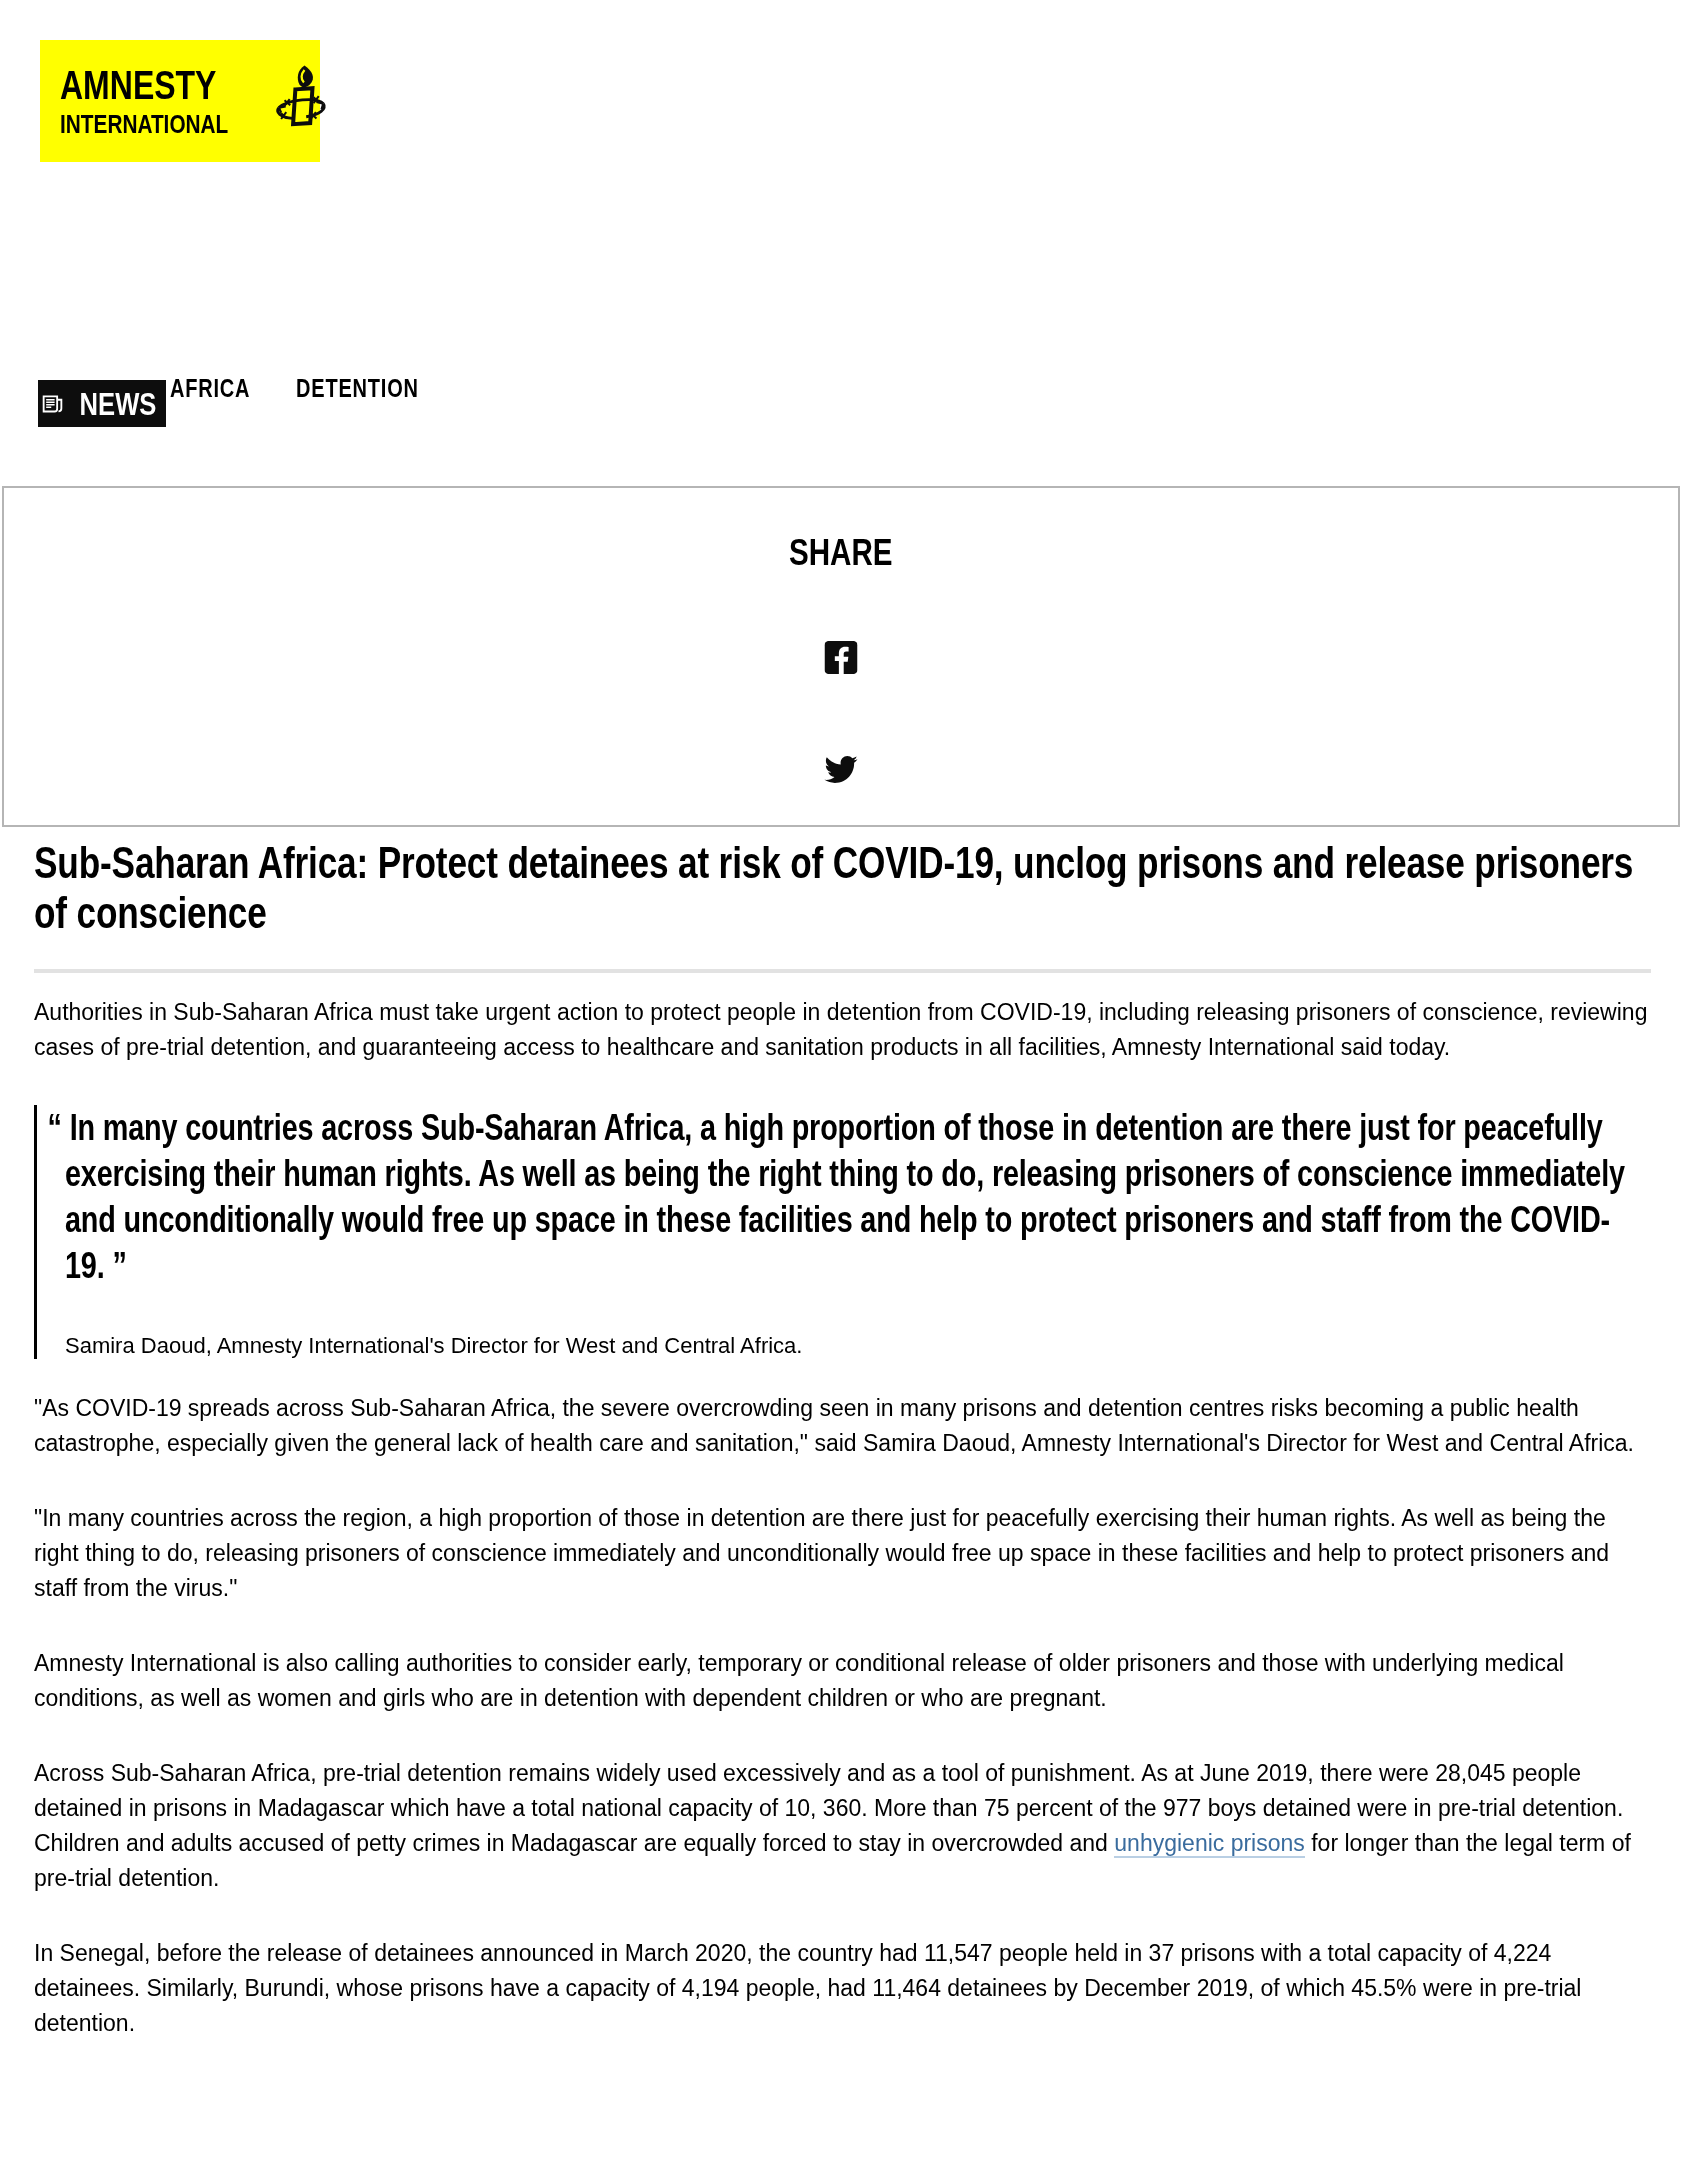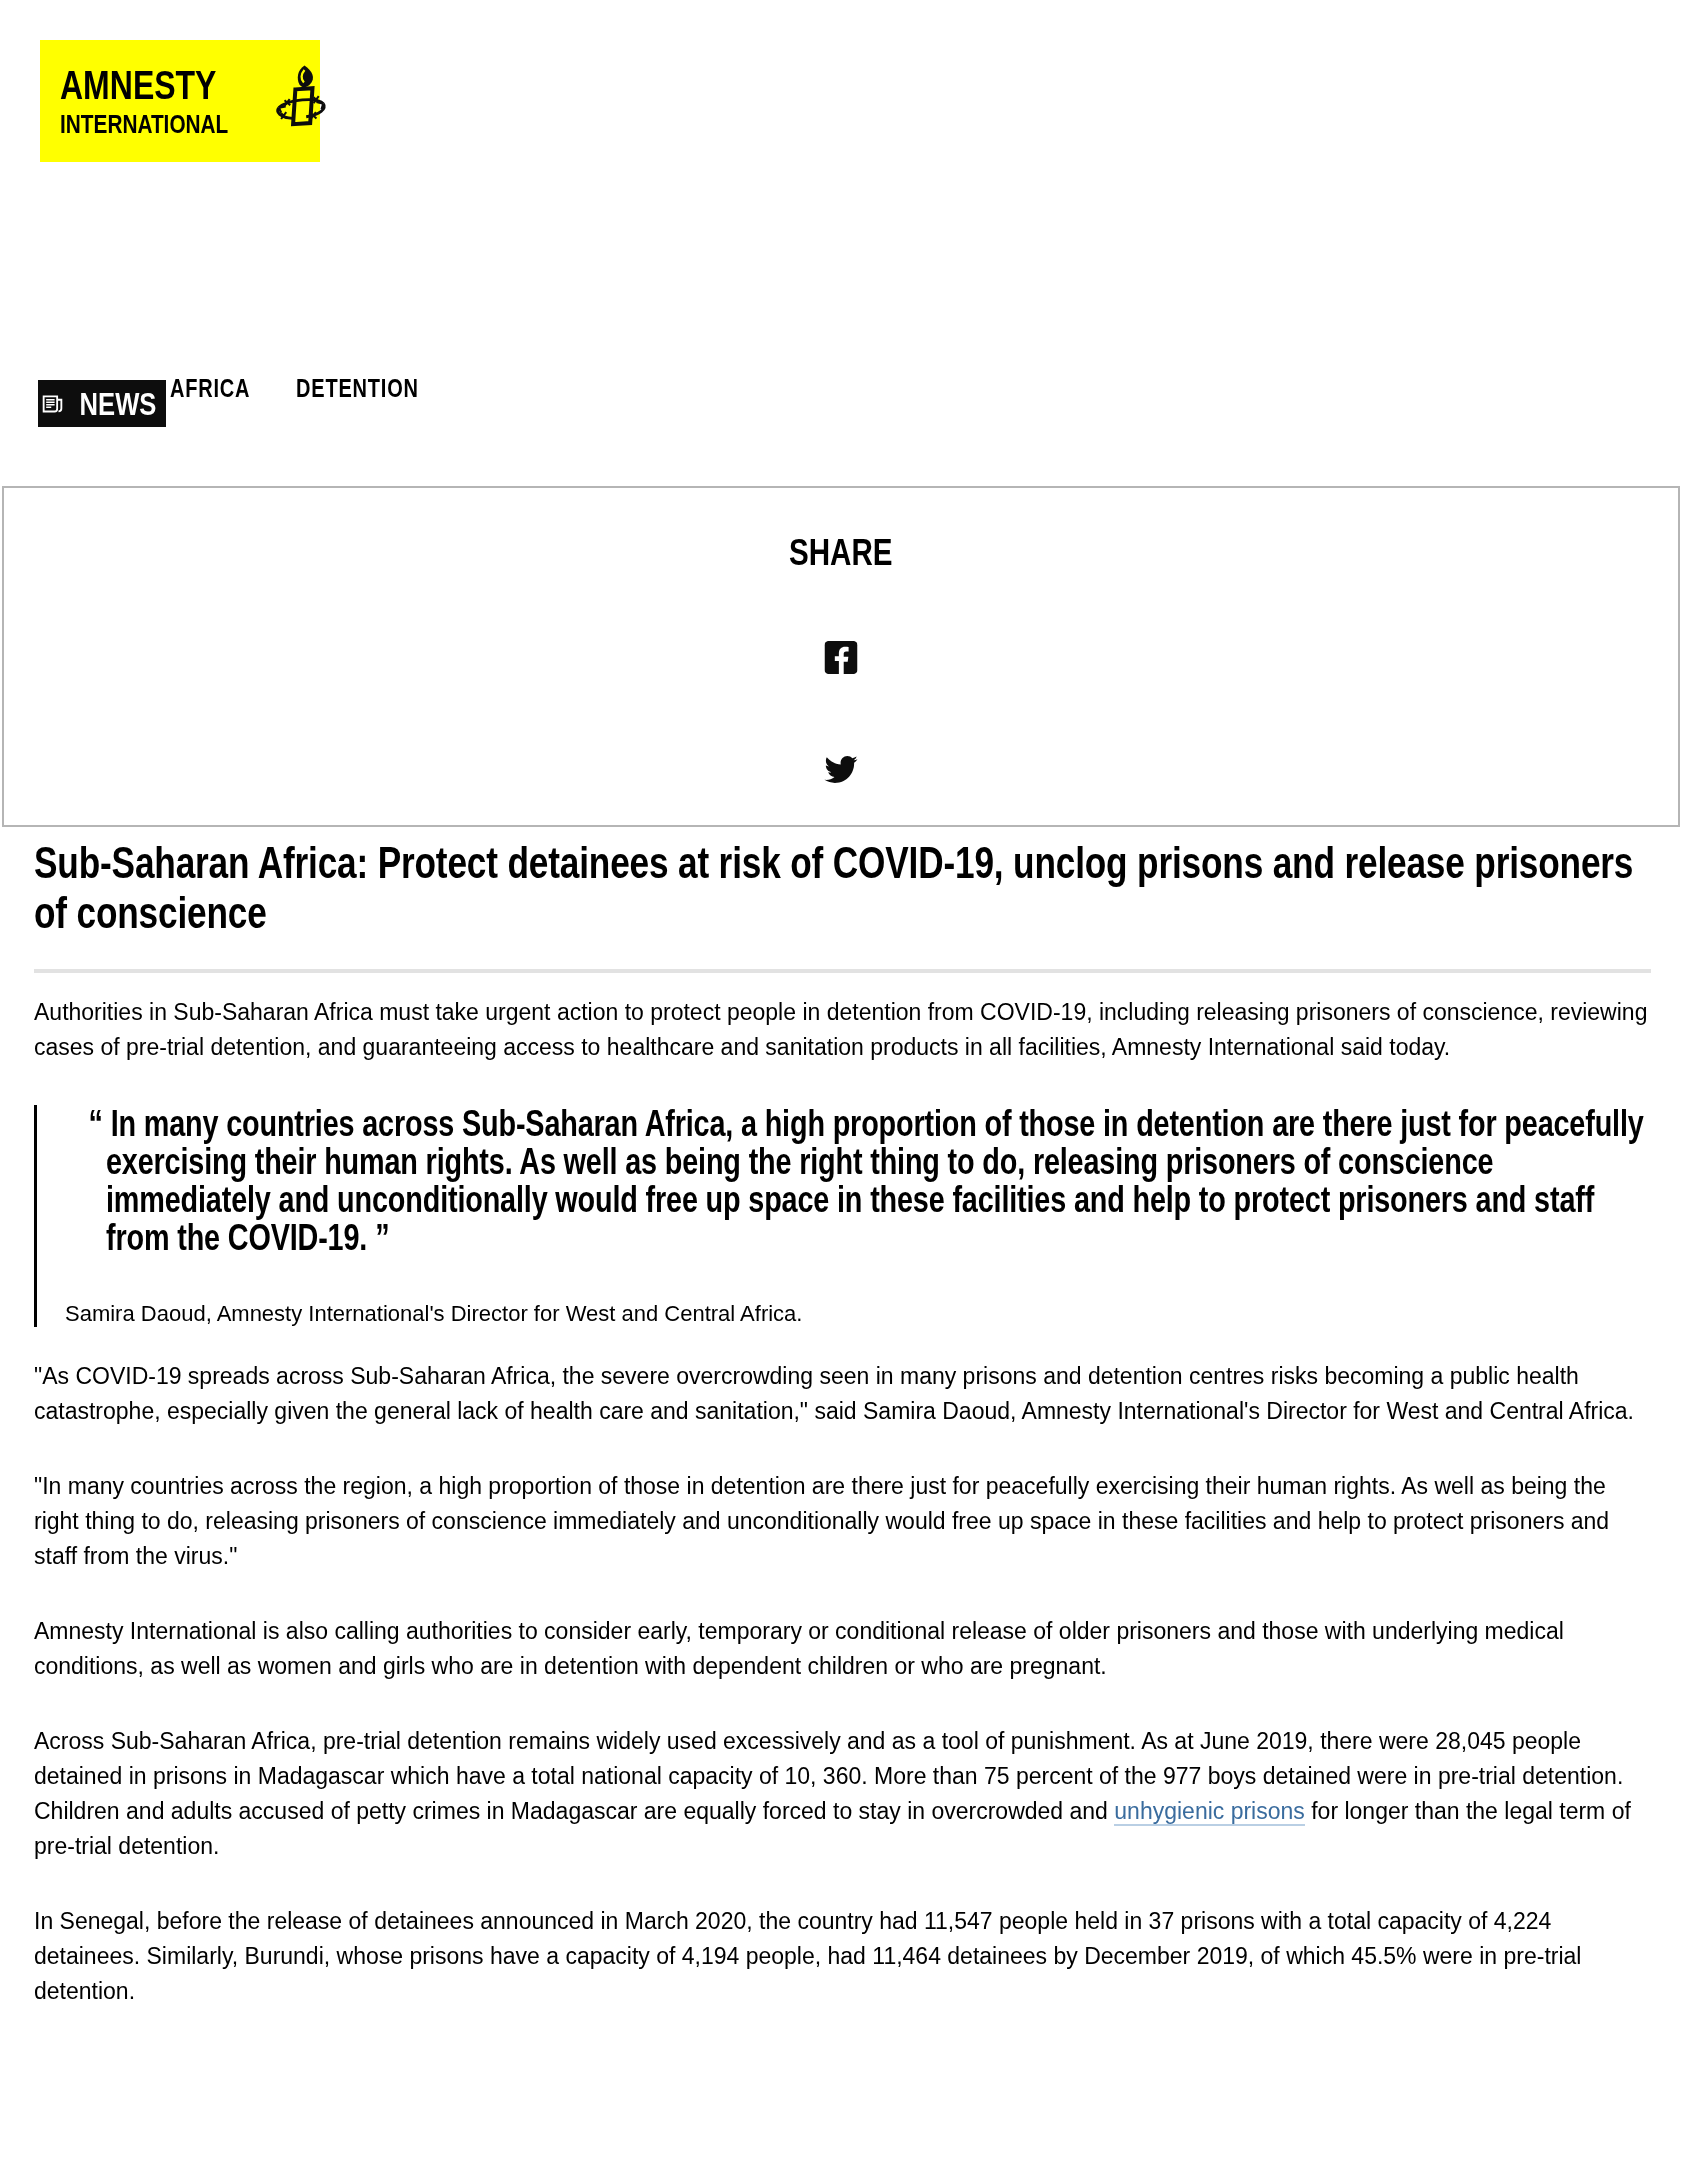--- a/index.html
+++ b/index.html
@@ -80,24 +80,23 @@
     border-bottom: 2px solid #b9cfe4; cursor: pointer;
   }
 
   
   .quote-block {
     border-left: 3px solid #000;
     padding-left: 6px;
     margin: 38px 0 32px 0;
   }
   .quote-text {
-    font-size: 36px; line-height: 38px; font-weight: bold;
+    font-size: 36px; line-height: 46px; font-weight: bold;
     padding-left: 22px; text-indent: -22px;
     letter-spacing: -0.2px;
-    margin-left: 41px;
   }
   .qmark-open { margin-right: 10px; }
   .qmark-close { margin-left: 10px; }
   .attribution {
     font-size: 22px; line-height: 26px; font-weight: normal;
     margin: 44px 0 2px 22px;
   }
 </style>
 </head>
 <body>

